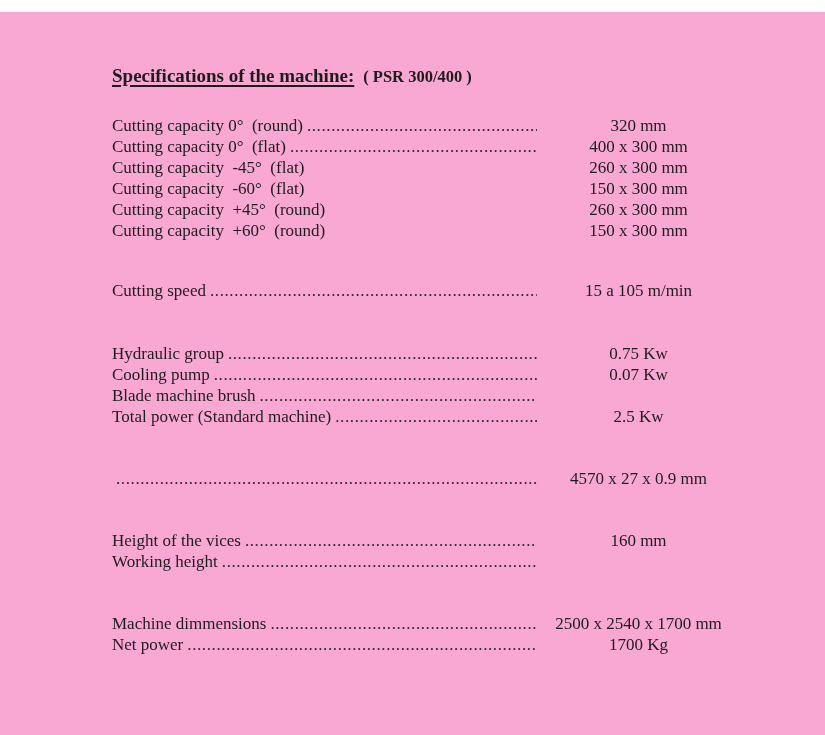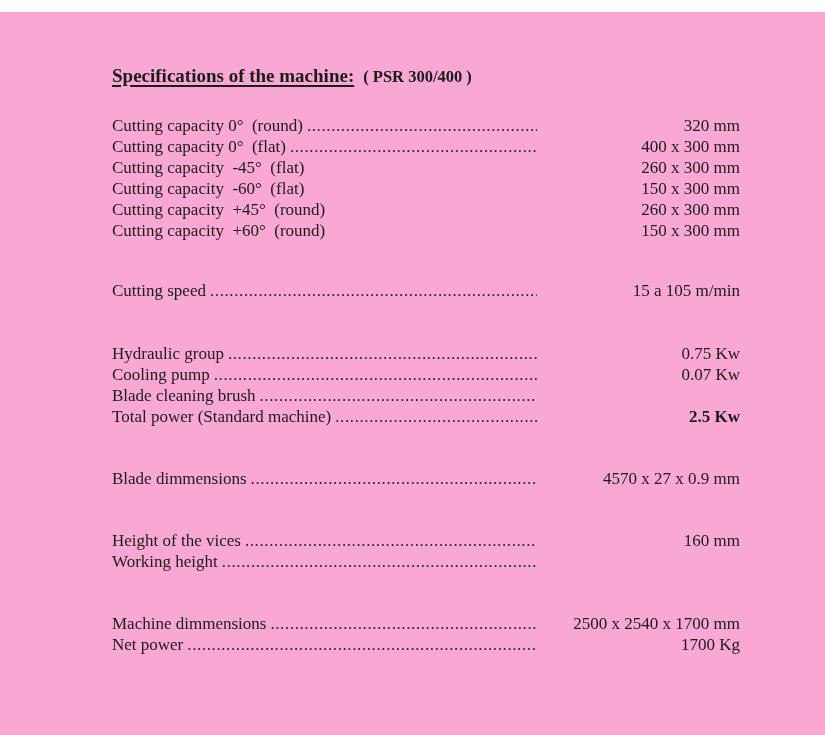--- a/index.html
+++ b/index.html
@@ -67,24 +67,24 @@
     color: #2a2a2a;
     padding-left: 4px;
   }
   .leader::after {
     content: "..........................................................................................................................";
     letter-spacing: 0.6px;
   }
   .no-dots .leader::after { content: ""; }
   .row-value {
     flex: 1;
-    text-align: right;
+    text-align: center;
     white-space: nowrap;
   }
-  .bold-value { font-weight: bold; }
+  .bold-value { font-weight: normal; }
 </style>
 </head>
 <body>
 
 <div class="page">
 
   <div class="title-line">
     <span class="title-main">Specifications of the machine:</span><span class="title-model">( PSR 300/400 )</span>
   </div>
 
@@ -153,38 +153,37 @@
     </div>
     <div class="spec-row">
       <div class="row-left">
           <span class="row-label">Cooling pump</span>
           <span class="leader"></span>
         </div>
       <span class="row-value">0.07 Kw</span>
     </div>
     <div class="spec-row">
       <div class="row-left">
-          <span class="row-label">Blade cleaning brush</span>
+          <span class="row-label">Blade machine brush</span>
           <span class="leader"></span>
         </div>
       <span class="row-value"></span>
     </div>
     <div class="spec-row">
       <div class="row-left">
           <span class="row-label">Total power (Standard machine)</span>
           <span class="leader"></span>
         </div>
       <span class="row-value bold-value">2.5 Kw</span>
     </div>
   </div>
 
   <div class="section gap-normal">
     <div class="spec-row">
       <div class="row-left">
-          <span class="row-label">Blade dimmensions</span>
           <span class="leader"></span>
         </div>
       <span class="row-value">4570 x 27 x 0.9 mm</span>
     </div>
   </div>
 
   <div class="section gap-normal">
     <div class="spec-row">
       <div class="row-left">
           <span class="row-label">Height of the vices</span>

